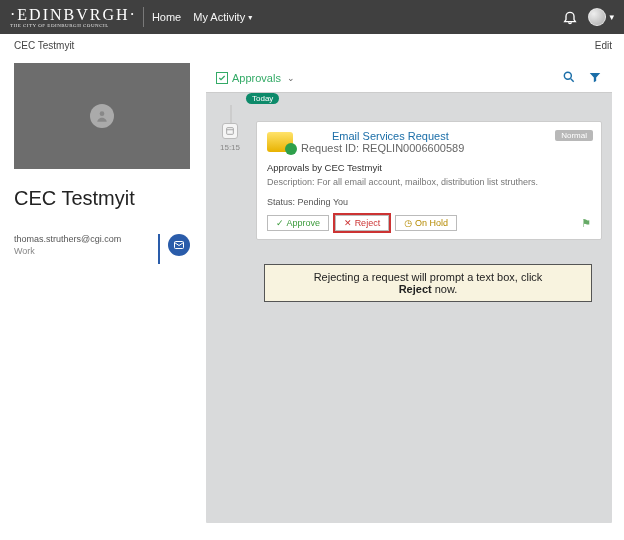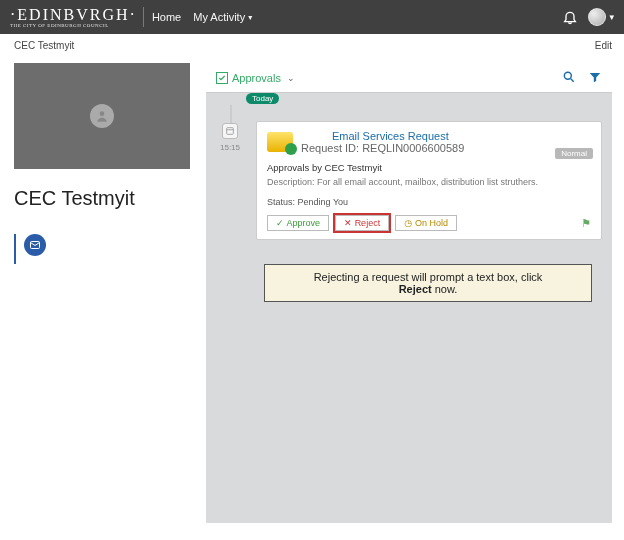--- a/index.html
+++ b/index.html
@@ -94,21 +94,21 @@
     border:1px solid #bbb; border-radius:3px; background:#f5f5f5;
     display:flex; align-items:center; justify-content:center; color:#999;
   }
   .node-time { position:absolute; left:14px; top:50px; font-size:8px; color:#888; }
 
   .card {
     margin-left:40px; background:#fff; border:1px solid #ccc; border-radius:2px;
     padding:8px 10px; margin-top:10px; position:relative;
   }
   .card-badge {
-    position:absolute; right:8px; top:26px; background:#b8b8b8; color:#fff;
+    position:absolute; right:8px; top:8px; background:#b8b8b8; color:#fff;
     font-size:8px; padding:1px 6px; border-radius:2px;
   }
   .card-head { display:flex; gap:8px; }
   .card-ico {
     width:26px; height:20px; background:linear-gradient(#ffe36b,#e8b200);
     border-radius:3px; position:relative; margin-top:2px;
   }
   .card-ico::after{
     content:""; position:absolute; right:-4px; bottom:-3px;
     width:12px; height:12px; background:#2ea04b; border-radius:50%;
@@ -176,20 +176,24 @@
     <div class="photo-box">
       <div class="photo-placeholder">
         <svg width="14" height="14" viewBox="0 0 24 24" fill="#888">
             <circle cx="12" cy="8" r="4"></circle>
             <path d="M4 22c0-4 4-7 8-7s8 3 8 7"></path>
           </svg>
       </div>
     </div>
     <div class="profile-name">CEC Testmyit</div>
     <div class="info-block">
+      <div class="info-text">
+        <div>thomas.struthers@cgi.com</div>
+        <div class="sub">Work</div>
+      </div>
       <div class="info-divider"></div>
       <div class="mail-circle">
         <svg width="12" height="12" viewBox="0 0 24 24" fill="none" stroke="#fff" stroke-width="2">
             <rect x="3" y="5" width="18" height="14" rx="2"></rect>
             <path d="M3 7l9 6 9-6"></path>
           </svg>
       </div>
     </div>
   </div>
 

